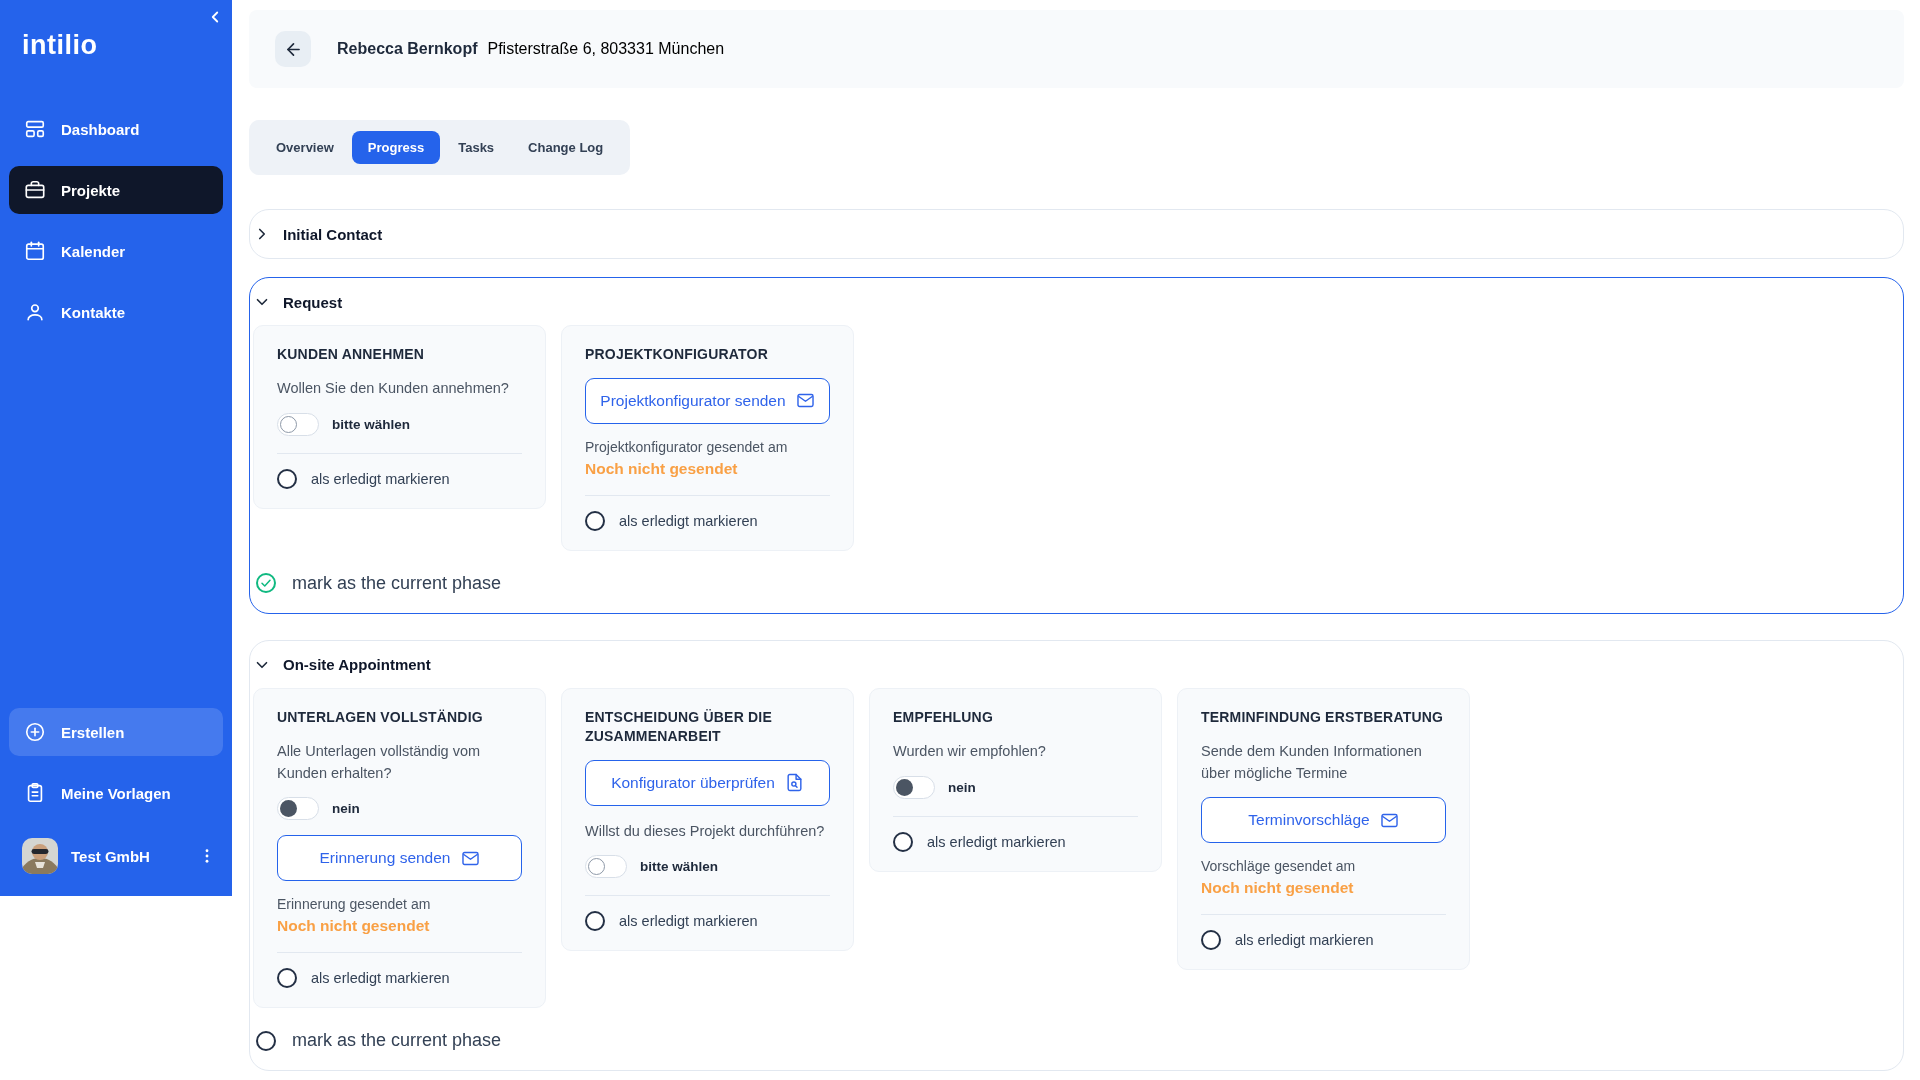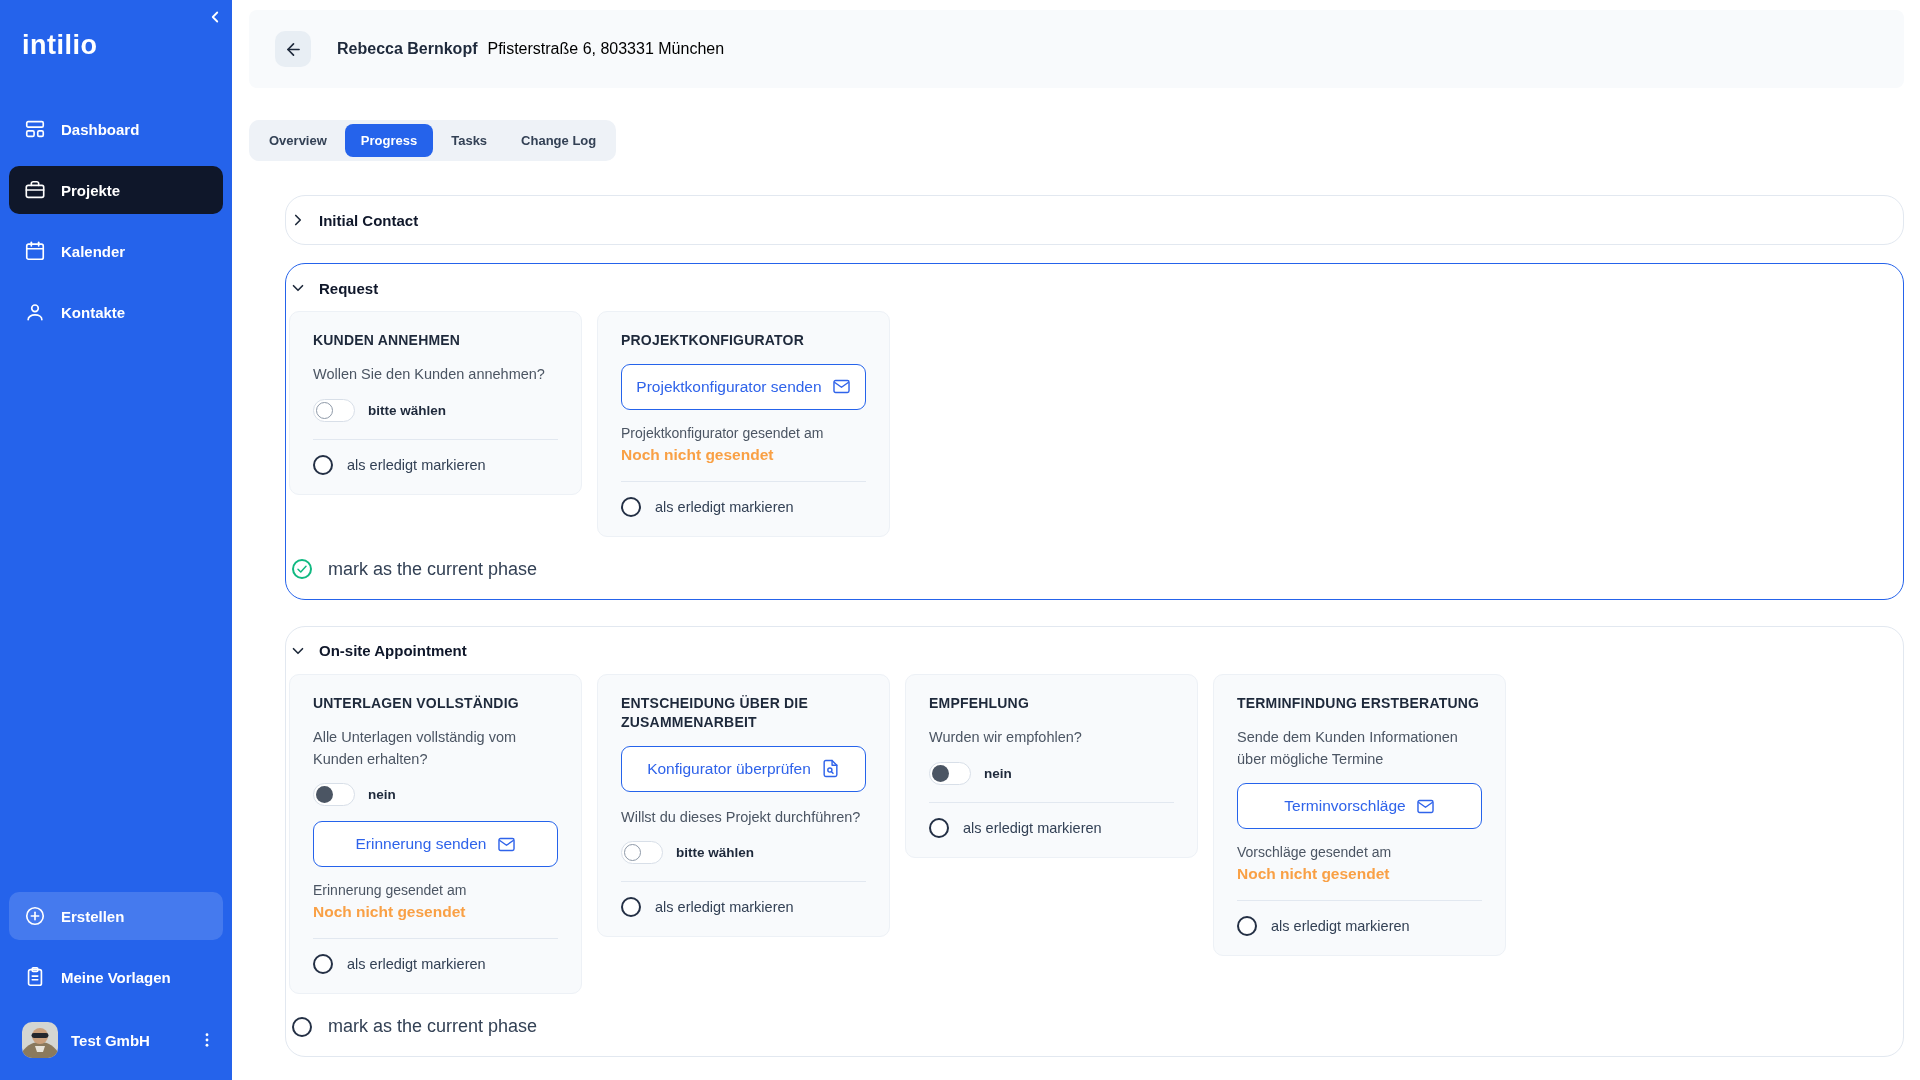--- a/index.html
+++ b/index.html
@@ -1,21 +1,21 @@
 <!DOCTYPE html>
 <html><head>
 <meta charset="utf-8">
 <style>
   * { margin:0; padding:0; box-sizing:border-box; }
   html,body { width:1920px; height:1080px; overflow:hidden; background:#ffffff;
               font-family:"Liberation Sans", sans-serif; }
   body { display:flex; }
 
   
-  .sidebar { position:relative; width:232px; min-width:232px; height:1080px;
+  .sidebar { position:relative; width:232px; min-width:232px; height:896px;
              background:#2563eb; color:#fff; display:flex; flex-direction:column; }
   .collapse-btn { position:absolute; top:8px; right:8px; background:none; border:none;
                   color:#fff; cursor:pointer; display:flex; }
   .logo { padding:30px 0 0 22px; font-size:27px; font-weight:700; letter-spacing:.5px; color:#fff; }
   .nav { margin-top:44px; display:flex; flex-direction:column; }
   .nav-item { display:flex; align-items:center; gap:15px; margin:0 9px 13px 9px;
               padding:13px 15px; border-radius:10px; font-size:15px; font-weight:600;
               color:#fff; cursor:pointer; }
   .nav-item.active { background:#0f172a; }
   .nav-item.create { background:rgba(255,255,255,.15); }
@@ -31,27 +31,27 @@
   .main { flex:1; padding:10px 16px 0 17px; background:#fff; }
 
   .topbar { height:78px; background:#f8fafc; border-radius:8px; display:flex;
             align-items:center; padding-left:26px; }
   .back-btn { width:36px; height:36px; border:none; border-radius:10px; background:#e8eef4;
               display:flex; align-items:center; justify-content:center; cursor:pointer;
               color:#1e293b; }
   .client-name { margin-left:26px; font-size:16px; font-weight:700; color:#1e293b; }
   .client-address { margin-left:10px; font-size:16px; color:#000000; }
 
-  .tabs { margin-top:32px; display:inline-flex; gap:2px; padding:4px; background:#eef2f7;
+  .tabs { margin-top:32px; display:inline-flex; gap:2px; padding:11px; background:#eef2f7;
           border-radius:10px; }
   .tab { padding:9px 16px; border-radius:8px; font-size:13px; font-weight:600;
          color:#334155; cursor:pointer; background:transparent; border:none; }
   .tab.active { background:#2563eb; color:#fff; }
 
-  .phase { border:1px solid #e2e8f0; border-radius:20px; padding:15px 3px; margin-top:18px;margin-left:36px; }
+  .phase { border:1px solid #e2e8f0; border-radius:20px; padding:15px 3px; margin-top:18px; }
   .phase.first { margin-top:34px; }
   .phase.current { border:1.6px solid #2563eb; }
   .phase.onsite { margin-top:26px; }
   .phase-head { display:flex; align-items:center; gap:12px; cursor:pointer;
                 font-size:15px; font-weight:700; color:#0f172a; }
   .phase-head .chev { display:flex; color:#1e293b; }
 
   .cards { display:flex; align-items:flex-start; gap:15px; margin-top:14px; }
   .card { width:293px; background:#f8fafc; border:1px solid #edf1f6; border-radius:10px;
           padding:19px 23px; }

